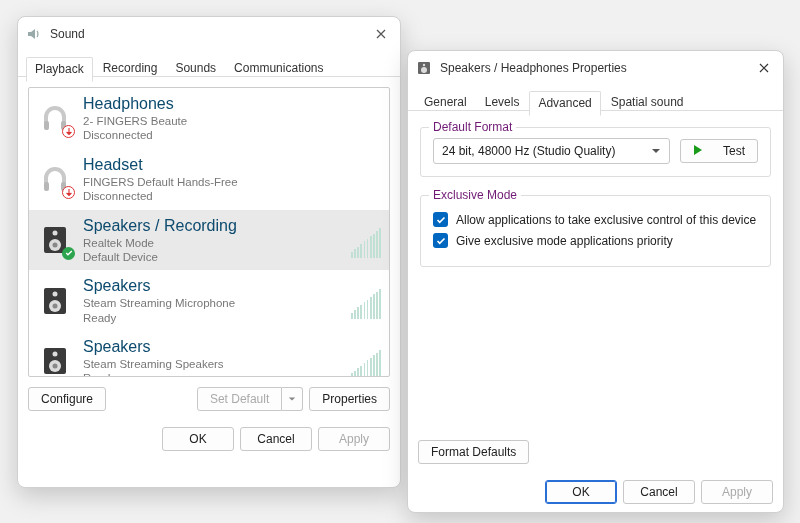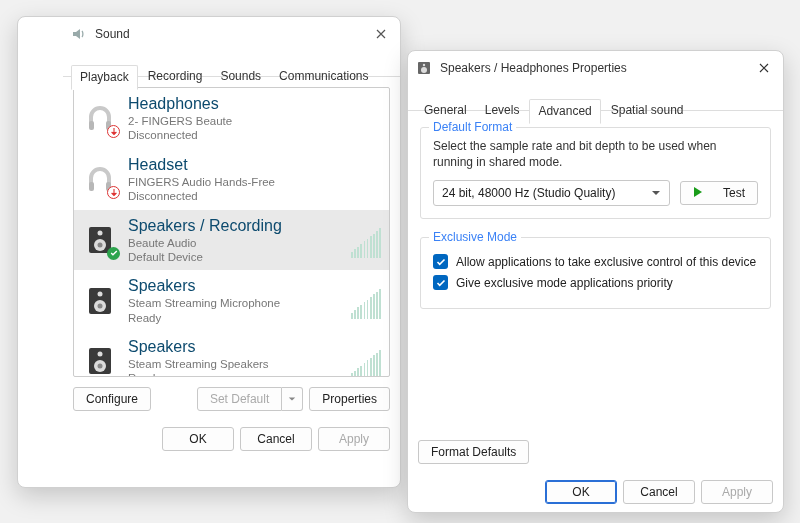--- a/index.html
+++ b/index.html
@@ -1,29 +1,29 @@
 <!DOCTYPE html>
 <html><head>
 <meta charset="utf-8">
 <style>
   * { box-sizing: border-box; font-family: "Segoe UI", Tahoma, sans-serif; }
   body { margin: 0; background: #f1f1f1; width: 800px; height: 523px; position: relative; overflow: hidden; }
   .win {
     position: absolute; background: #fff; border: 1px solid #d0d0d0;
     box-shadow: 0 8px 24px rgba(0,0,0,0.18); border-radius: 8px;
   }
-  .w1 { left: 17px; top: 16px; width: 384px; height: 472px; padding-left: 45px; }
+  .w1 { left: 17px; top: 16px; width: 384px; height: 472px; }
   .w2 { left: 407px; top: 50px; width: 377px; height: 463px; }
   .titlebar { display: flex; align-items: center; height: 34px; padding: 0 8px; font-size: 12px; color: #333; }
   .tb-icon { width: 16px; height: 16px; margin-right: 8px; display:inline-flex; align-items:center; justify-content:center;}
   .tb-title { flex: 1; }
   .tb-close { width: 22px; height: 22px; display:flex; align-items:center; justify-content:center; color:#555; }
   .tb-close svg { width: 10px; height: 10px; }
   .tabs { display: flex; gap: 2px; padding: 0 8px; font-size: 12px; color:#333; border-bottom:1px solid #ddd;}
-  .tab { padding: 4px 8px 5px 8px; cursor:pointer; position:relative; top:14px; }
+  .tab { padding: 4px 8px 5px 8px; cursor:pointer; position:relative; top:6px; }
   .tab.active { border:1px solid #ddd; border-bottom:1px solid #fff; background:#fff; border-radius:2px 2px 0 0; }
   .body { padding: 10px; }
   .hint { font-size: 12px; color: #333; margin: 2px 0 8px 2px; }
   .list { border:1px solid #ccc; border-radius:2px; height: 290px; overflow:hidden; }
   .dev { display:flex; align-items:center; padding:6px 8px; gap:10px; }
   .dev.sel { background:#e9e9e9; }
   .dev .icon { width:36px; height:36px; flex-shrink:0; display:flex; align-items:center; justify-content:center; position:relative; }
   .dev .texts { flex:1; font-size:11.5px; line-height:1.25; color:#777; }
   .dev .texts .nm { color:#0c4a6e; font-size:16px; }
   .dev .bars { width:30px; height:36px; display:flex; align-items:flex-end; gap:1.5px; justify-content:center; }
@@ -31,21 +31,21 @@
   .btnrow { display:flex; gap:6px; margin-top:10px; align-items:center; }
   .btn { border:1px solid #c8c8c8; background:#fdfdfd; font-size:12px; padding:5px 12px; border-radius:3px; color:#222; line-height:1; }
   .btn.def { border-color:#2a6fd6; box-shadow: inset 0 0 0 1px #2a6fd6; }
   .btn.dis { color:#aaa; }
   .splitbtn { display:flex; }
   .splitbtn .btn { border-radius:3px 0 0 3px;margin-left:25px; }
   .splitbtn .dd { border:1px solid #c8c8c8; border-left:none; border-radius:0 3px 3px 0; padding:5px 6px; background:#fdfdfd; display:flex; align-items:center;}
   .dd svg{width:8px;height:8px;}
   .footer { display:flex; justify-content:flex-end; gap:6px; padding: 6px 10px 10px 10px; }
   .group { border:1px solid #ddd; border-radius:3px; margin:6px 2px 12px 2px; padding:10px 12px 12px 12px; position:relative; }
-  .group .legend { position:absolute; top:-8px; left:8px; background:#fff; padding:0 4px; font-size:12px; color:#3b82f6; }
+  .group .legend { position:absolute; top:-8px; left:8px; background:#fff; padding:0 4px; font-size:12px; color:#701a75; }
   .group .desc { font-size:12px; color:#333; margin-bottom:10px; line-height:1.35;}
   .combo-row{ display:flex; gap:10px; align-items:center;}
   .combo { flex:1; display:flex; align-items:center; justify-content:space-between; border:1px solid #c8c8c8; border-radius:3px; padding:5px 8px; font-size:12px; color:#222; background:#fff;}
   .combo svg{width:10px;height:10px;color:#555;}
   .testbtn { display:flex; align-items:flex-start; gap:20px; }
   .testbtn .play { color:#1a9c1a; }
   .chk { display:flex; align-items:center; gap:8px; font-size:12px; color:#222; margin:6px 0;}
   .chkbox { width:15px; height:15px; border-radius:3px; background:#0067c0; display:flex; align-items:center; justify-content:center;}
   .chkbox svg{ width:10px; height:10px; color:#fff;}
   .watermark{ position:absolute; color:rgba(0,0,0,0.07); font-size:32px; font-weight:500; transform:rotate(-16deg); pointer-events:none; letter-spacing:1px;}
@@ -112,41 +112,41 @@
               <rect x="22" y="19" width="5" height="9" rx="2" fill="#b7b7b7"></rect>
             </svg>
             <span style="position:absolute;right:-2px;bottom:-2px;width:13px;height:13px;border-radius:50%;background:#fff;border:1px solid #d33;display:flex;align-items:center;justify-content:center">
               <svg width="8" height="8" viewBox="0 0 10 10">
                 <path fill="#d33" d="M5 0v7M2 5l3 3 3-3" stroke="#d33" stroke-width="1.4"></path>
               </svg>
             </span>
           </div>
           <div class="texts">
             <div class="nm">Headset</div>
-            <div>FINGERS Audio Hands-Free</div>
+            <div>FINGERS Default Hands-Free</div>
             <div>Disconnected</div>
           </div>
         </div>
         <div class="dev sel">
           <div class="icon">
             <svg viewBox="0 0 32 32" width="32" height="32">
               <rect x="5" y="3" width="22" height="26" rx="2" fill="#3a3a3a"></rect>
               <circle cx="16" cy="21" r="6" fill="#dcdcdc"></circle>
               <circle cx="16" cy="21" r="2.5" fill="#888"></circle>
               <circle cx="16" cy="9" r="2.5" fill="#dcdcdc"></circle>
             </svg>
             <span style="position:absolute;right:-2px;bottom:-2px;width:13px;height:13px;border-radius:50%;background:#2da44e;display:flex;align-items:center;justify-content:center">
               <svg width="8" height="8" viewBox="0 0 10 10">
                 <path fill="none" stroke="#fff" stroke-width="1.8" d="M1.5 5l2.2 2.3L8.5 2.5"></path>
               </svg>
             </span>
           </div>
           <div class="texts">
             <div class="nm">Speakers / Recording</div>
-            <div>Beaute Audio</div>
+            <div>Realtek Mode</div>
             <div>Default Device</div>
           </div>
           <div class="bars">
             <div class="bar" style="height:6px"></div>
             <div class="bar" style="height:8.6px"></div>
             <div class="bar" style="height:11.2px"></div>
             <div class="bar" style="height:13.8px"></div>
             <div class="bar" style="height:16.4px"></div>
             <div class="bar" style="height:19px"></div>
             <div class="bar" style="height:21.6px"></div>
@@ -249,21 +249,20 @@
   </div>
   <div class="tabs">
     <div class="tab">General</div>
     <div class="tab">Levels</div>
     <div class="tab active">Advanced</div>
     <div class="tab">Spatial sound</div>
   </div>
   <div class="body" style="display:flex;flex-direction:column;height:calc(100% - 98px);">
     <div class="group">
       <div class="legend">Default Format</div>
-      <div class="desc">Select the sample rate and bit depth to be used when running in shared mode.</div>
       <div class="combo-row">
         <div class="combo">
           <span>24 bit, 48000 Hz (Studio Quality)</span>
           <svg viewBox="0 0 10 10">
               <path fill="#555" d="M1 3l4 4 4-4z"></path>
             </svg>
         </div>
         <button class="btn testbtn">
           <span class="play">
             <svg width="10" height="10" viewBox="0 0 10 10">

